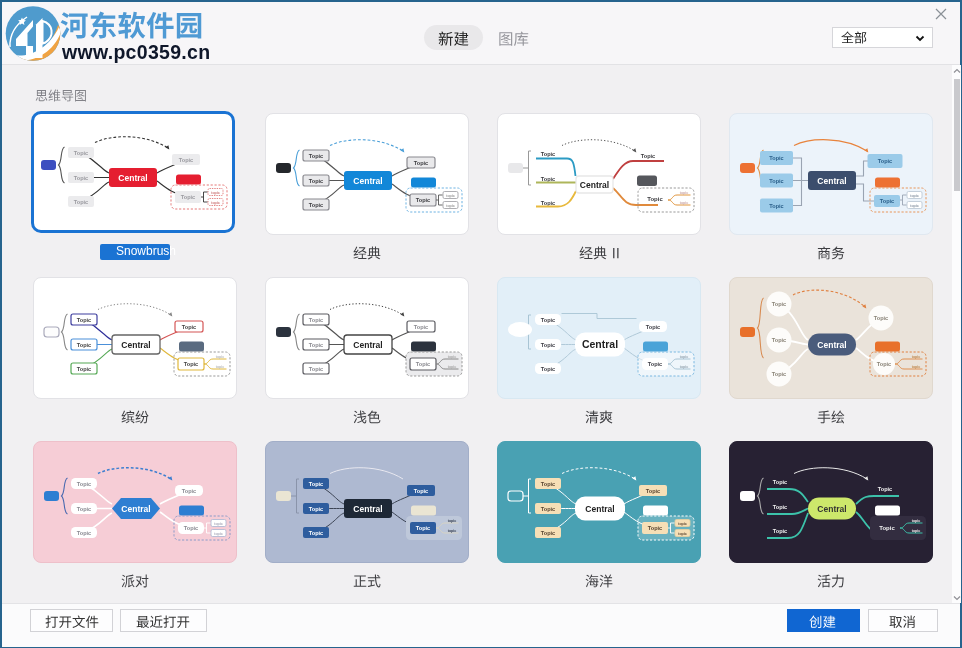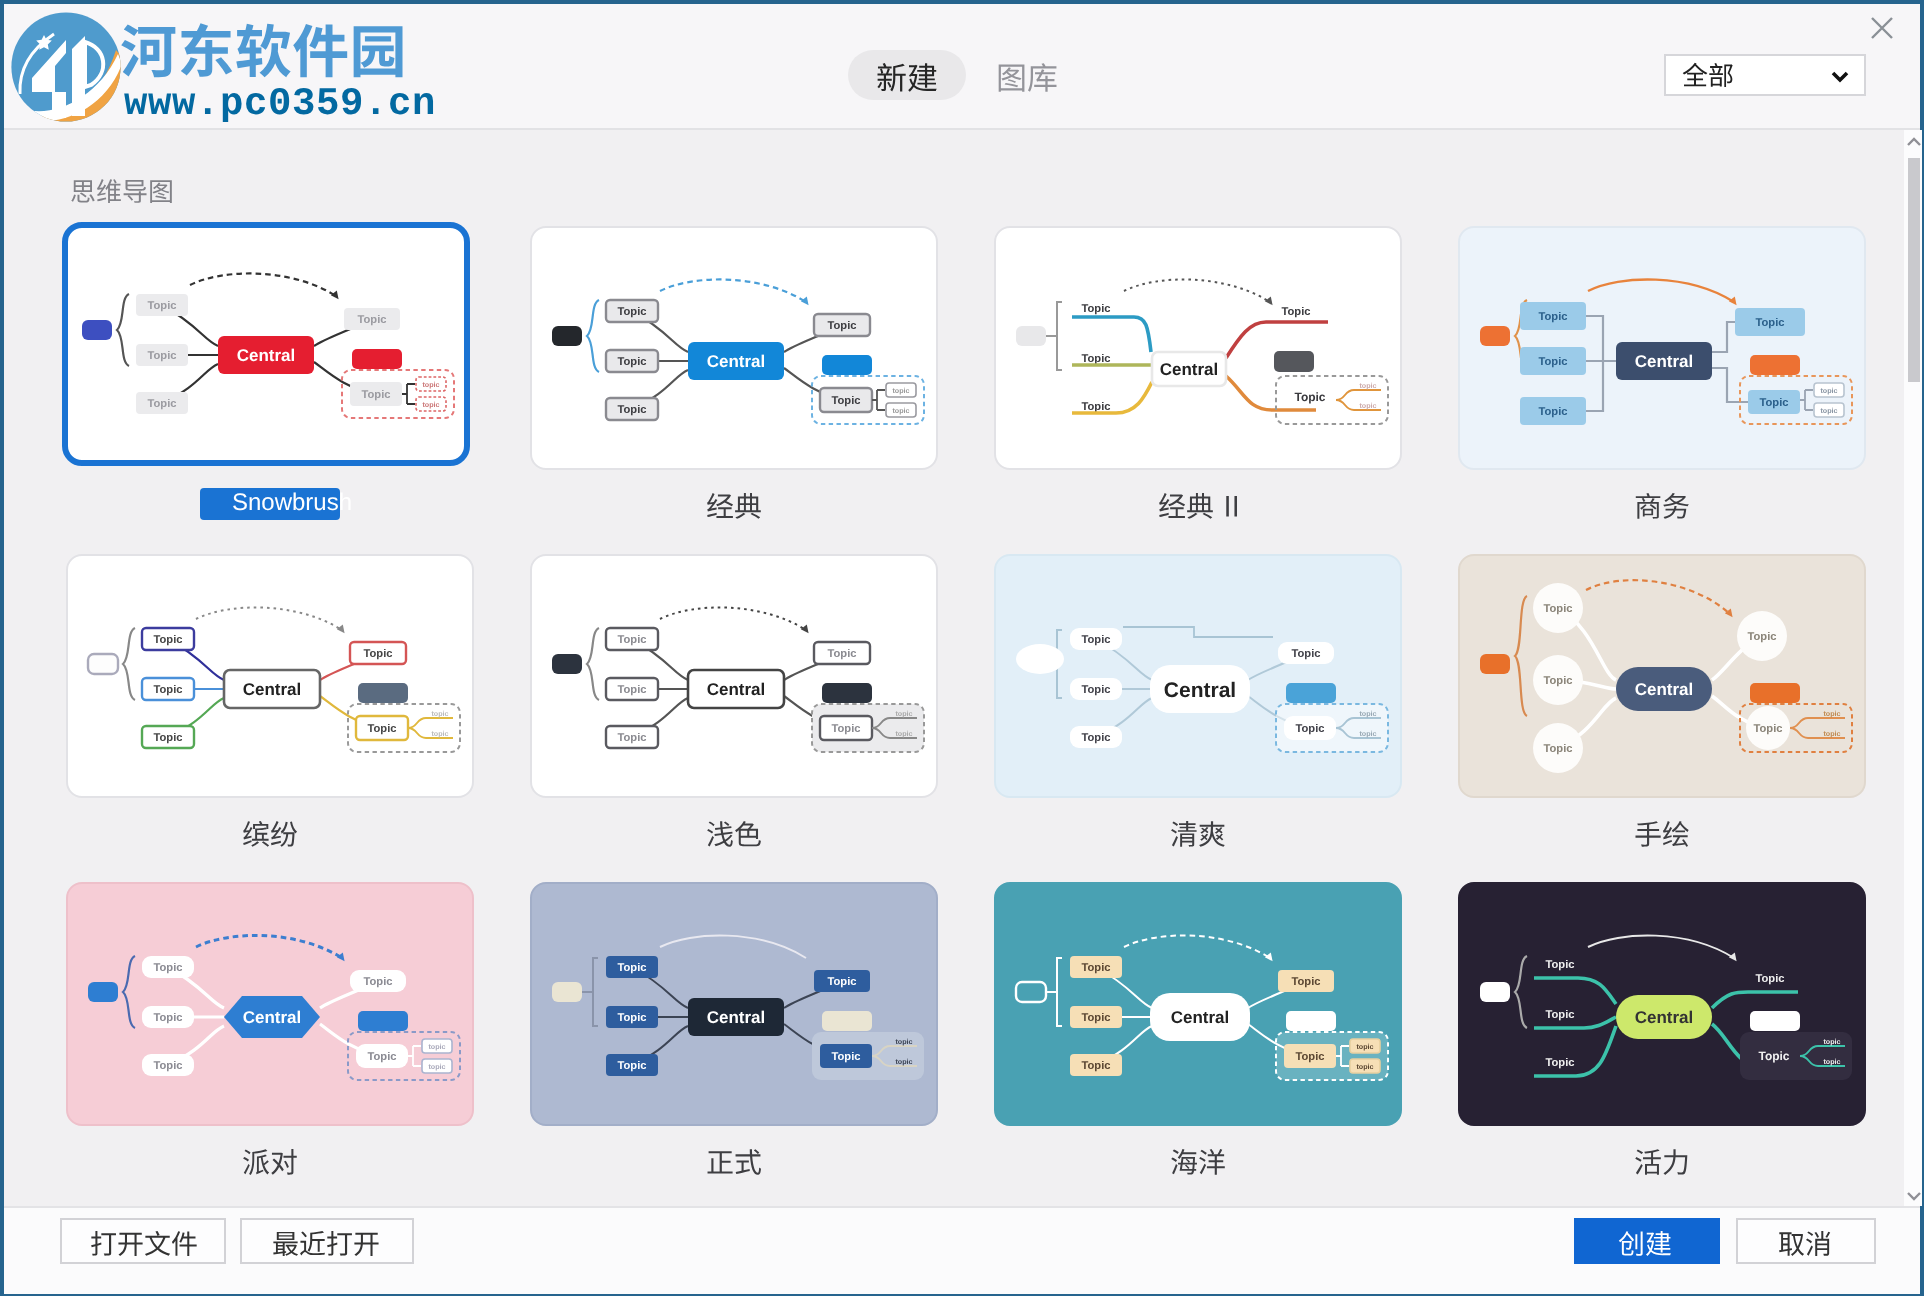--- a/index.html
+++ b/index.html
@@ -18,21 +18,21 @@
 <path d="M22.5,28 L28,21.5 L28,41 L22.5,41 Z" fill="#4f9bcd"></path>
 <path d="M31,19.5 L37.5,13 L37.5,53 L31,53 Z" fill="#fff"></path>
 <path d="M37.5,16 C48,19 50,31 40.5,37.5 L37.5,38.5 Z" fill="#4f9bcd" stroke="#fff" stroke-width="2"></path>
 </g>
 </svg>
       <div style="position:absolute;left:57.5px;top:9.0px">
         <svg width="144" height="30.2" viewBox="0 -25.08 144 30.21" style="display:block;overflow:visible">
           <path d="M0.5700000000000001 -13.480500000000001C2.2515 -12.597000000000001 4.731 -11.229000000000001 5.928 -10.4025L7.809 -13.252500000000001C6.555000000000001 -14.022 4.0185 -15.276 2.4225 -16.017ZM1.3395000000000001 -0.0855 4.2465 2.223C5.9565 -0.5700000000000001 7.752000000000001 -3.819 9.262500000000001 -6.8115000000000006L6.7545 -9.0915C5.0445 -5.7855 2.8785000000000003 -2.223 1.3395000000000001 -0.0855ZM1.8525 -21.375C3.5340000000000003 -20.406000000000002 5.899500000000001 -18.981 7.0680000000000005 -18.0975L9.006 -20.691000000000003V-19.209H22.116V-1.824C22.116 -1.197 21.888 -0.9975 21.204 -0.9690000000000001C20.463 -0.9690000000000001 17.9265 -0.9405 15.675 -1.083C16.2165 -0.14250000000000002 16.843500000000002 1.5105 16.986 2.508C20.178 2.508 22.287 2.451 23.683500000000002 1.9095C25.0515 1.3395000000000001 25.564500000000002 0.3135 25.564500000000002 -1.7670000000000001V-19.209H27.645V-22.5435H9.006V-20.919C7.752000000000001 -21.7455 5.3865 -22.9995 3.7905 -23.826ZM10.2315 -16.2165V-3.705H13.3095V-5.6145000000000005H19.665V-16.2165ZM13.3095 -13.167H16.53V-8.664H13.3095Z M35.312 -7.41C34.2575 -4.8165000000000004 32.3765 -2.166 30.352999999999998 -0.513C31.1795 0.0 32.576 1.083 33.2315 1.6815C35.2835 -0.2565 37.421 -3.3915 38.732 -6.4695ZM47.623999999999995 -6.042C49.5905 -3.819 51.956 -0.741 52.953500000000005 1.2255L56.088499999999996 -0.399C54.977000000000004 -2.394 52.4975 -5.3295 50.5025 -7.4385ZM30.723499999999998 -20.577V-17.299500000000002H36.5945C35.7395 -15.874500000000001 34.97 -14.791500000000001 34.5425 -14.278500000000001C33.6305 -13.0815 33.0035 -12.3975 32.177 -12.169500000000001C32.633 -11.172 33.2315 -9.405000000000001 33.431 -8.6925C33.6875 -8.977500000000001 35.2265 -9.1485 36.7655 -9.1485H42.6365V-1.6245C42.6365 -1.2255 42.494 -1.1115 42.0095 -1.1115C41.525 -1.083 39.986 -1.1115 38.504 -1.1685C39.016999999999996 -0.1995 39.587 1.3395000000000001 39.757999999999996 2.337C41.838499999999996 2.337 43.463 2.2515 44.603 1.6815C45.7715 1.1115 46.1135 0.171 46.1135 -1.5675000000000001V-9.1485H53.9225L53.951 -12.454500000000001H46.1135V-16.1025H42.6365V-12.454500000000001H37.5065C38.618 -13.908000000000001 39.757999999999996 -15.561 40.841 -17.299500000000002H55.262V-20.577H42.722C43.178 -21.432000000000002 43.634 -22.287 44.033 -23.142L40.2425 -24.4815C39.701 -23.142 39.074 -21.831 38.4185 -20.577Z M73.6165 -24.225C73.1035 -19.8645 72.0205 -15.675 70.111 -13.0815C70.852 -12.654 72.277 -11.656500000000001 72.847 -11.1435C73.93 -12.711 74.8135 -14.763 75.526 -17.1H81.39699999999999C81.0835 -15.3045 80.713 -13.509 80.3995 -12.255L83.13550000000001 -11.5995C83.791 -13.68 84.5035 -16.872 85.045 -19.722L82.765 -20.2635L82.252 -20.1495H76.267C76.5235 -21.318 76.723 -22.5435 76.894 -23.769000000000002ZM75.7825 -14.5065V-13.167C75.7825 -9.547500000000001 75.298 -3.8760000000000003 69.769 0.28500000000000003C70.567 0.798 71.764 1.881 72.3055 2.5935C75.013 0.48450000000000004 76.6375 -1.995 77.6065 -4.446C78.8035 -1.3965 80.542 1.026 83.107 2.5365C83.563 1.653 84.6175 0.342 85.35849999999999 -0.342C81.853 -2.0235 79.8865 -5.8425 78.9175 -10.26C79.003 -11.286 79.0315 -12.2265 79.0315 -13.0815V-14.5065ZM59.765499999999996 -8.835C60.022 -9.0915 61.1335 -9.262500000000001 62.131 -9.262500000000001H64.8385V-6.213C62.302 -5.871 59.936499999999995 -5.5575 58.141 -5.3580000000000005L58.8535 -1.9095L64.8385 -2.8785000000000003V2.4795000000000003H67.888V-3.3915L71.1655 -3.9615L70.9945 -7.0680000000000005L67.888 -6.6405V-9.262500000000001H70.70949999999999L70.738 -12.3405H67.888V-16.302H64.8385V-12.3405H62.9005C63.6415 -14.022 64.3825 -15.903 65.0665 -17.898H70.9945V-21.1185H66.0925L66.7195 -23.5125L63.4135 -24.168C63.214 -23.142 62.986 -22.116 62.7295 -21.1185H58.54V-17.898H61.789C61.1905 -16.0455 60.649 -14.563500000000001 60.364 -13.965C59.794 -12.711 59.338 -11.9415 58.711 -11.742C59.0815 -10.944 59.5945 -9.462 59.765499999999996 -8.835Z M95.106 -10.4025V-7.0680000000000005H102.8295V2.5365H106.27799999999999V-7.0680000000000005H113.631V-10.4025H106.27799999999999V-15.333H112.26299999999999V-18.696H106.27799999999999V-23.8545H102.8295V-18.696H100.49249999999999C100.77749999999999 -19.779 101.0625 -20.862000000000002 101.2905 -21.9735L97.9845 -22.629C97.35749999999999 -19.152 96.1605 -15.504000000000001 94.6215 -13.252500000000001C95.448 -12.9105 96.9015 -12.1125 97.5855 -11.628C98.21249999999999 -12.654 98.81099999999999 -13.9365 99.35249999999999 -15.333H102.8295V-10.4025ZM92.997 -24.111C91.57199999999999 -20.0355 89.14949999999999 -15.96 86.613 -13.395000000000001C87.2115 -12.540000000000001 88.152 -10.6875 88.46549999999999 -9.8325C89.0355 -10.4595 89.60549999999999 -11.1435 90.1755 -11.884500000000001V2.508H93.4245V-16.9575C94.5075 -18.9525 95.47649999999999 -21.033 96.246 -23.085Z M122.495 -17.9835V-15.276H135.605V-17.9835ZM121.0415 -13.281V-10.488H124.6325C124.3475 -7.524 123.49249999999999 -5.7855 120.3005 -4.674C120.9845 -4.1325 121.7825 -2.9355 122.0675 -2.1945C126.2 -3.7335000000000003 127.34 -6.3555 127.682 -10.488H129.5915V-6.327C129.5915 -3.7335000000000003 130.1045 -2.85 132.47 -2.85C132.926 -2.85 133.952 -2.85 134.4365 -2.85C136.2605 -2.85 136.973 -3.762 137.258 -7.0680000000000005C136.46 -7.239 135.263 -7.695 134.69299999999998 -8.151C134.636 -5.871 134.522 -5.529 134.09449999999998 -5.529C133.8665 -5.529 133.1825 -5.529 133.0115 -5.529C132.6125 -5.529 132.5555 -5.643 132.5555 -6.3555V-10.488H136.916V-13.281ZM116.852 -22.9995V2.508H120.27199999999999V1.3395000000000001H137.7425V2.508H141.305V-22.9995ZM120.27199999999999 -1.8525V-19.8075H137.7425V-1.8525Z" fill="#4f9ad4"></path>
         </svg>
       </div>
-      <div class="abs" style="left:60px;top:39px;font-family:Liberation Mono, monospace;font-weight:bold;font-size:19.5px;color:#0369a1;letter-spacing:0.3px">www.pc0359.cn</div>
+      <div class="abs" style="left:60px;top:39px;font-family:Liberation Sans, sans-serif;font-weight:bold;font-size:19.5px;color:#0f172a;letter-spacing:0.3px">www.pc0359.cn</div>
       <div class="abs" style="left:422px;top:23px;width:59px;height:25px;border-radius:13px;background:#e9e8ea"></div>
       <div style="position:absolute;left:436.0px;top:28.5px">
         <svg width="32" height="16.4" viewBox="0 -13.64 32 16.43" style="display:block;overflow:visible">
           <path d="M5.58 -3.3015C6.045 -2.5265 6.603 -1.4725 6.851 -0.7905L7.6725 -1.2865C7.4399999999999995 -1.9375 6.882 -2.945 6.3705 -3.7199999999999998ZM2.0925 -3.6425C1.7825 -2.697 1.271 -1.736 0.6355 -1.054C0.868 -0.9145 1.271 -0.62 1.457 -0.46499999999999997C2.0615 -1.1935 2.6814999999999998 -2.325 3.038 -3.41ZM8.5715 -11.532V-6.2C8.5715 -4.1385 8.4475 -1.4725 7.13 0.3875C7.378 0.527 7.843 0.8835 8.029 1.1005C9.455 -0.9145 9.6565 -3.968 9.6565 -6.2V-6.696H12.0125V1.1625H13.144V-6.696H14.849V-7.781H9.6565V-10.757C11.2995 -11.005 13.0665 -11.408 14.3685 -11.8885L13.423 -12.741C12.307 -12.276 10.3075 -11.811 8.5715 -11.532ZM3.317 -12.8185C3.565 -12.3845 3.813 -11.8575 3.999 -11.3925H0.9455V-10.416H7.7965V-11.3925H5.208C5.0065 -11.904 4.6655 -12.5705 4.3709999999999996 -13.082ZM5.8435 -10.3385C5.6575 -9.6255 5.301 -8.5715 5.0065 -7.8585H0.713V-6.8665H3.8905V-5.2545H0.775V-4.2315H3.8905V-0.279C3.8905 -0.124 3.8595 -0.0775 3.7045 -0.0775C3.534 -0.062 3.0535 -0.062 2.511 -0.0775C2.666 0.2015 2.821 0.6355 2.852 0.9145C3.6115 0.9145 4.1385 0.899 4.495 0.7285C4.8515 0.558 4.96 0.279 4.96 -0.2635V-4.2315H7.8585V-5.2545H4.96V-6.8665H8.0445V-7.8585H6.0605C6.3549999999999995 -8.5095 6.6495 -9.3465 6.9285 -10.106ZM1.953 -10.0905C2.263 -9.393 2.4955 -8.463 2.5575 -7.8585L3.565 -8.1375C3.4875 -8.7265 3.224 -9.641 2.8985 -10.3075Z M21.607 -11.7025V-10.772499999999999H24.505499999999998V-9.61H20.615000000000002V-8.6955H24.505499999999998V-7.4865H21.4985V-6.541H24.505499999999998V-5.3475H21.3745V-4.464H24.505499999999998V-3.2395H20.7235V-2.3095H24.505499999999998V-0.7595H25.606V-2.3095H30.0235V-3.2395H25.606V-4.464H29.4345V-5.3475H25.606V-6.541H29.078V-8.6955H30.1475V-9.61H29.078V-11.7025H25.606V-13.02H24.505499999999998V-11.7025ZM25.606 -8.6955H28.0395V-7.4865H25.606ZM25.606 -9.61V-10.772499999999999H28.0395V-9.61ZM17.0035 -6.0915C17.0035 -6.262 17.36 -6.4635 17.5925 -6.5875H19.499C19.313 -5.208 19.003 -4.0145 18.6 -2.9915C18.1815 -3.6115 17.8405 -4.3865 17.576999999999998 -5.3165L16.709 -4.991C17.081 -3.7355 17.546 -2.7435 18.1195 -1.953C17.576999999999998 -0.9299999999999999 16.8795 -0.124 16.0735 0.46499999999999997C16.3215 0.62 16.7555 1.023 16.926 1.24C17.67 0.6665 18.3365 -0.1085 18.879 -1.085C20.5065 0.46499999999999997 22.7695 0.8525 25.621499999999997 0.8525H29.9615C30.0235 0.5425 30.240499999999997 0.031 30.411 -0.217C29.6205 -0.2015 26.256999999999998 -0.2015 25.637 -0.2015C23.0175 -0.2015 20.8785 -0.5425 19.3595 -2.046C19.995 -3.4875 20.444499999999998 -5.301 20.677 -7.4865L20.026 -7.6415L19.809 -7.626H18.476C19.251 -8.788499999999999 20.0415 -10.2455 20.739 -11.749L19.995 -12.2295L19.623 -12.059H16.492V-11.0205H19.1735C18.5535 -9.641 17.7785 -8.37 17.4995 -7.9825C17.1895 -7.4865 16.802 -7.099 16.523 -7.037C16.678 -6.8045 16.9105 -6.324 17.0035 -6.0915Z" fill="#262626"></path>
         </svg>
       </div>
       <div style="position:absolute;left:496.0px;top:28.5px">
         <svg width="32" height="16.4" viewBox="0 -13.64 32 16.43" style="display:block;overflow:visible">
           <path d="M5.8125 -4.3245C7.0525 -4.061 8.6335 -3.5185 9.5015 -3.0845L9.982 -3.875C9.114 -4.278 7.5485 -4.7895 6.3084999999999996 -5.0375ZM4.2625 -2.356C6.4014999999999995 -2.0925 9.083 -1.4725 10.571 -0.9455L11.0825 -1.8135C9.579 -2.3095 6.8975 -2.914 4.805 -3.1465ZM1.302 -12.338V1.24H2.418V0.589H13.051V1.24H14.2135V-12.338ZM2.418 -0.4495V-11.284H13.051V-0.4495ZM6.417 -10.974C5.642 -9.703 4.309 -8.494 2.976 -7.7035C3.224 -7.5485 3.627 -7.192 3.7975 -7.006C4.2625 -7.316 4.743 -7.688 5.2235 -8.1065C5.6885 -7.6105 6.262 -7.1455 6.882 -6.727C5.5645 -6.107 4.0765 -5.642 2.697 -5.3629999999999995C2.8985 -5.146 3.1465 -4.6965 3.255 -4.4174999999999995C4.774 -4.774 6.4014999999999995 -5.3475 7.874 -6.138C9.1605 -5.4405 10.633 -4.9135 12.1055 -4.588C12.245 -4.867 12.5395 -5.27 12.756499999999999 -5.4715C11.3925 -5.7195 10.0285 -6.138 8.8195 -6.696C9.982 -7.4555 10.9585 -8.339 11.6095 -9.393L10.943 -9.7805L10.772499999999999 -9.734H6.758C6.9905 -10.0285 7.2075 -10.323 7.3934999999999995 -10.633ZM5.859 -8.7265 5.9675 -8.834999999999999H9.982C9.424 -8.2305 8.68 -7.688 7.843 -7.2075C7.0525 -7.657 6.3705 -8.1685 5.859 -8.7265Z M20.5375 -3.7975C20.677 -3.9215 21.204 -4.0145 21.994500000000002 -4.0145H24.691499999999998V-2.232H19.096V-1.147H24.691499999999998V1.2245H25.8385V-1.147H30.287V-2.232H25.8385V-4.0145H29.264V-5.0685H25.8385V-6.696H24.691499999999998V-5.0685H21.7465C22.227 -5.7815 22.7075 -6.603 23.1415 -7.4555H29.636V-8.5095H23.6685L24.1645 -9.6255L22.971 -10.044C22.8005 -9.5325 22.599 -9.0055 22.381999999999998 -8.5095H19.53V-7.4555H21.886C21.4985 -6.6805 21.1575 -6.0915 20.987000000000002 -5.8435C20.677 -5.332 20.4135 -4.991 20.1345 -4.929C20.274 -4.619 20.4755 -4.03 20.5375 -3.7975ZM22.7695 -12.7255C23.033 -12.3535 23.2965 -11.873 23.4825 -11.4545H17.3755V-6.975C17.3755 -4.7275 17.267 -1.5655 15.9805 0.651C16.2595 0.775 16.771 1.1005 16.9725 1.3175C18.321 -1.0385 18.5225 -4.5725 18.5225 -6.975V-10.354H30.256V-11.4545H24.8C24.614 -11.935 24.2575 -12.5395 23.901 -13.02Z" fill="#94949a"></path>
         </svg>

